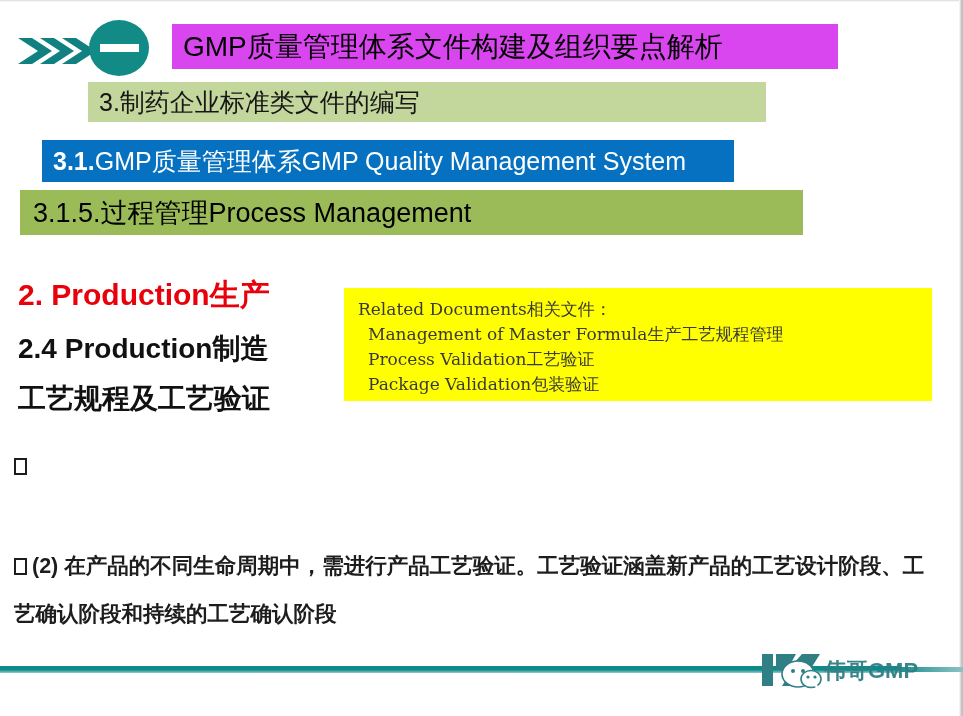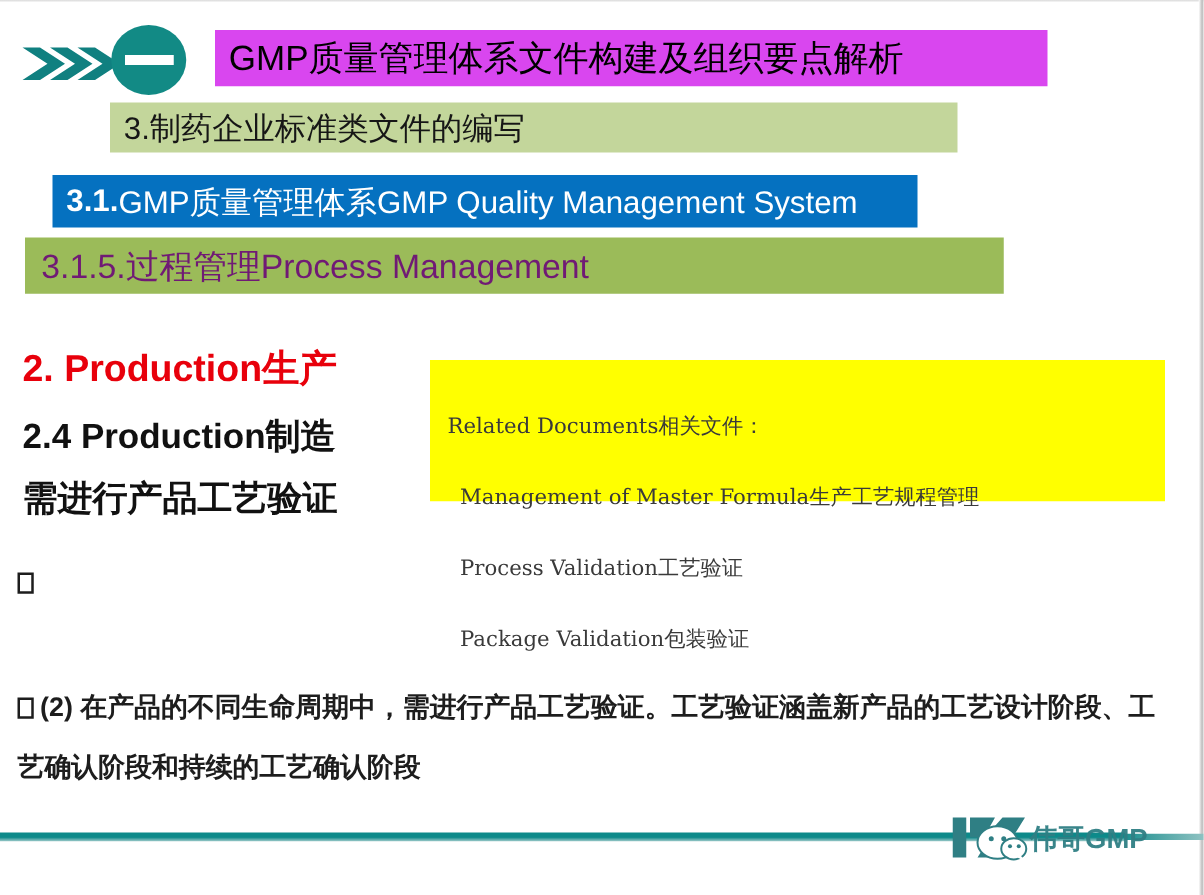--- a/index.html
+++ b/index.html
@@ -73,21 +73,21 @@
     font-size: 25px;
     padding-left: 11px;
   }
   #banner-sub2 .num {
     font-weight: bold;
   }
   #banner-sub3 {
     left: 20px;  top: 190px;
     width: 783px; height: 45px;
     background: #9bbb59;
-    color: #701a75;
+    color: #000000;
     font-size: 27px;
     padding-left: 13px;
   }
 
   
   .lead {
     position: absolute;
     white-space: nowrap;
     font-weight: bold;
   }
@@ -117,21 +117,20 @@
     background: #ffff00;
     box-sizing: border-box;
     padding: 9px 0 0 14px;
     font-family: "DejaVu Serif", "Liberation Serif", serif;
     font-size: 17px;
     color: #3a3a3a;
     line-height: 25px;
   }
   #related-box .rd-line {
     white-space: nowrap;
-    margin-top: 32px;
   }
   #related-box .rd-line.indent {
     padding-left: 10px;
   }
 
   
   .para {
     position: absolute;
     left: 14px;
     width: 930px;
@@ -220,21 +219,21 @@
     <span class="num">3.1.</span>
     <span>GMP质量管理体系GMP Quality Management System</span>
   </div>
 
   <div class="banner" id="banner-sub3">
     <span>3.1.5.过程管理Process Management</span>
   </div>
 
   <div class="lead" id="lead-1">2. Production生产</div>
   <div class="lead" id="lead-2">2.4 Production制造</div>
-  <div class="lead" id="lead-3">需进行产品工艺验证</div>
+  <div class="lead" id="lead-3">工艺规程及工艺验证</div>
 
   <div id="related-box">
     <div class="rd-line">Related Documents相关文件：</div>
     <div class="rd-line indent">Management of Master Formula生产工艺规程管理</div>
     <div class="rd-line indent">Process Validation工艺验证</div>
     <div class="rd-line indent">Package Validation包装验证</div>
   </div>
 
   <div class="para" id="para-1">
     <span class="tofu"></span>

